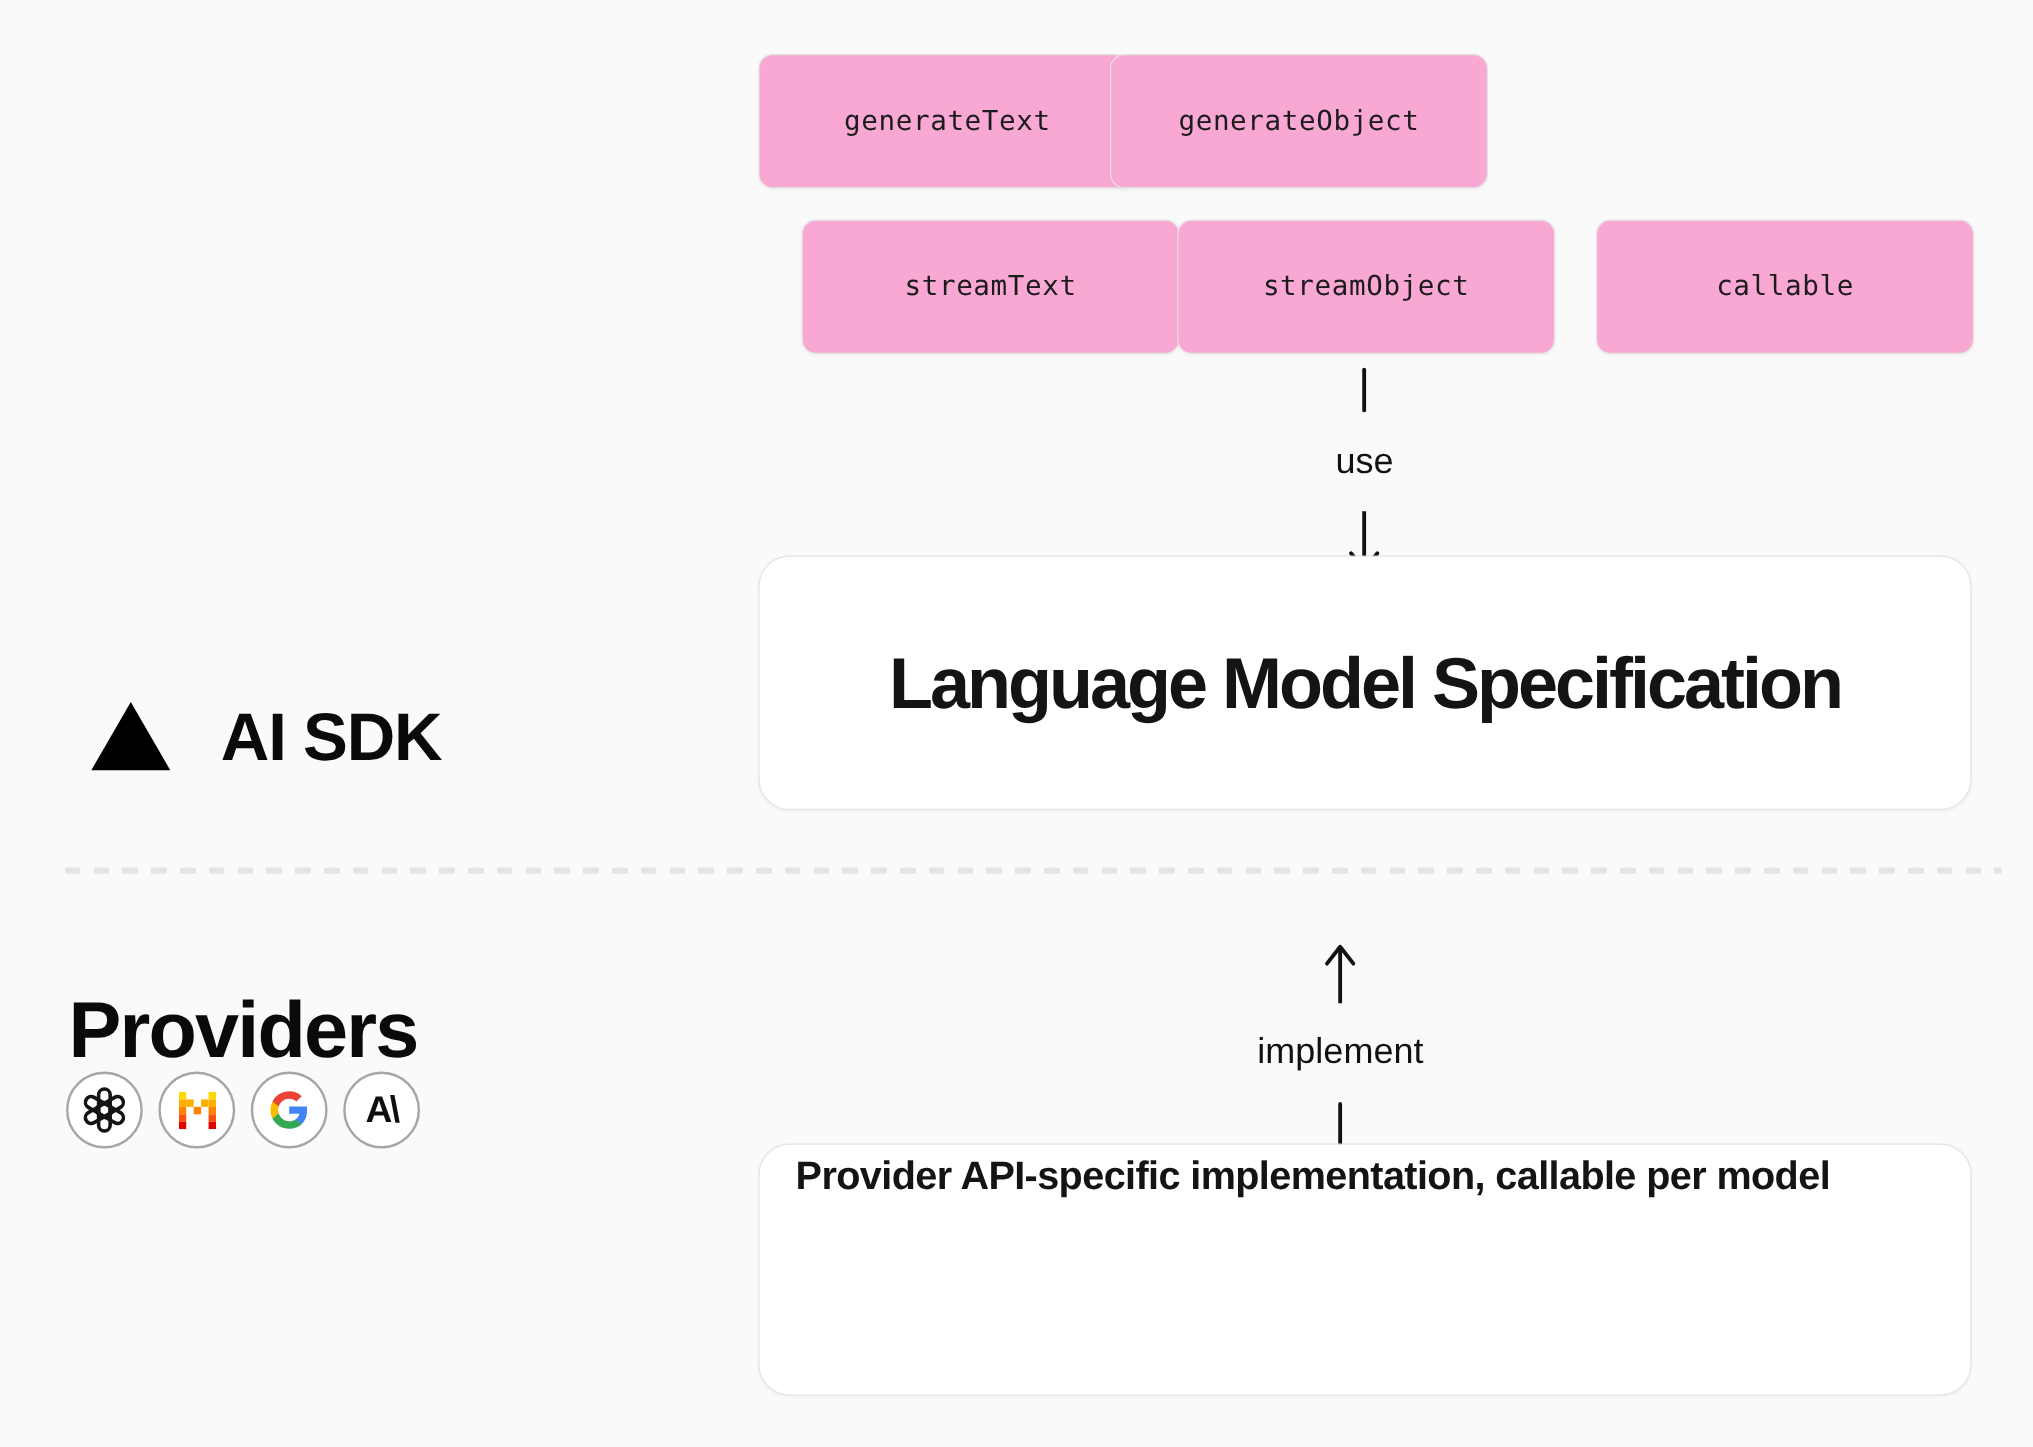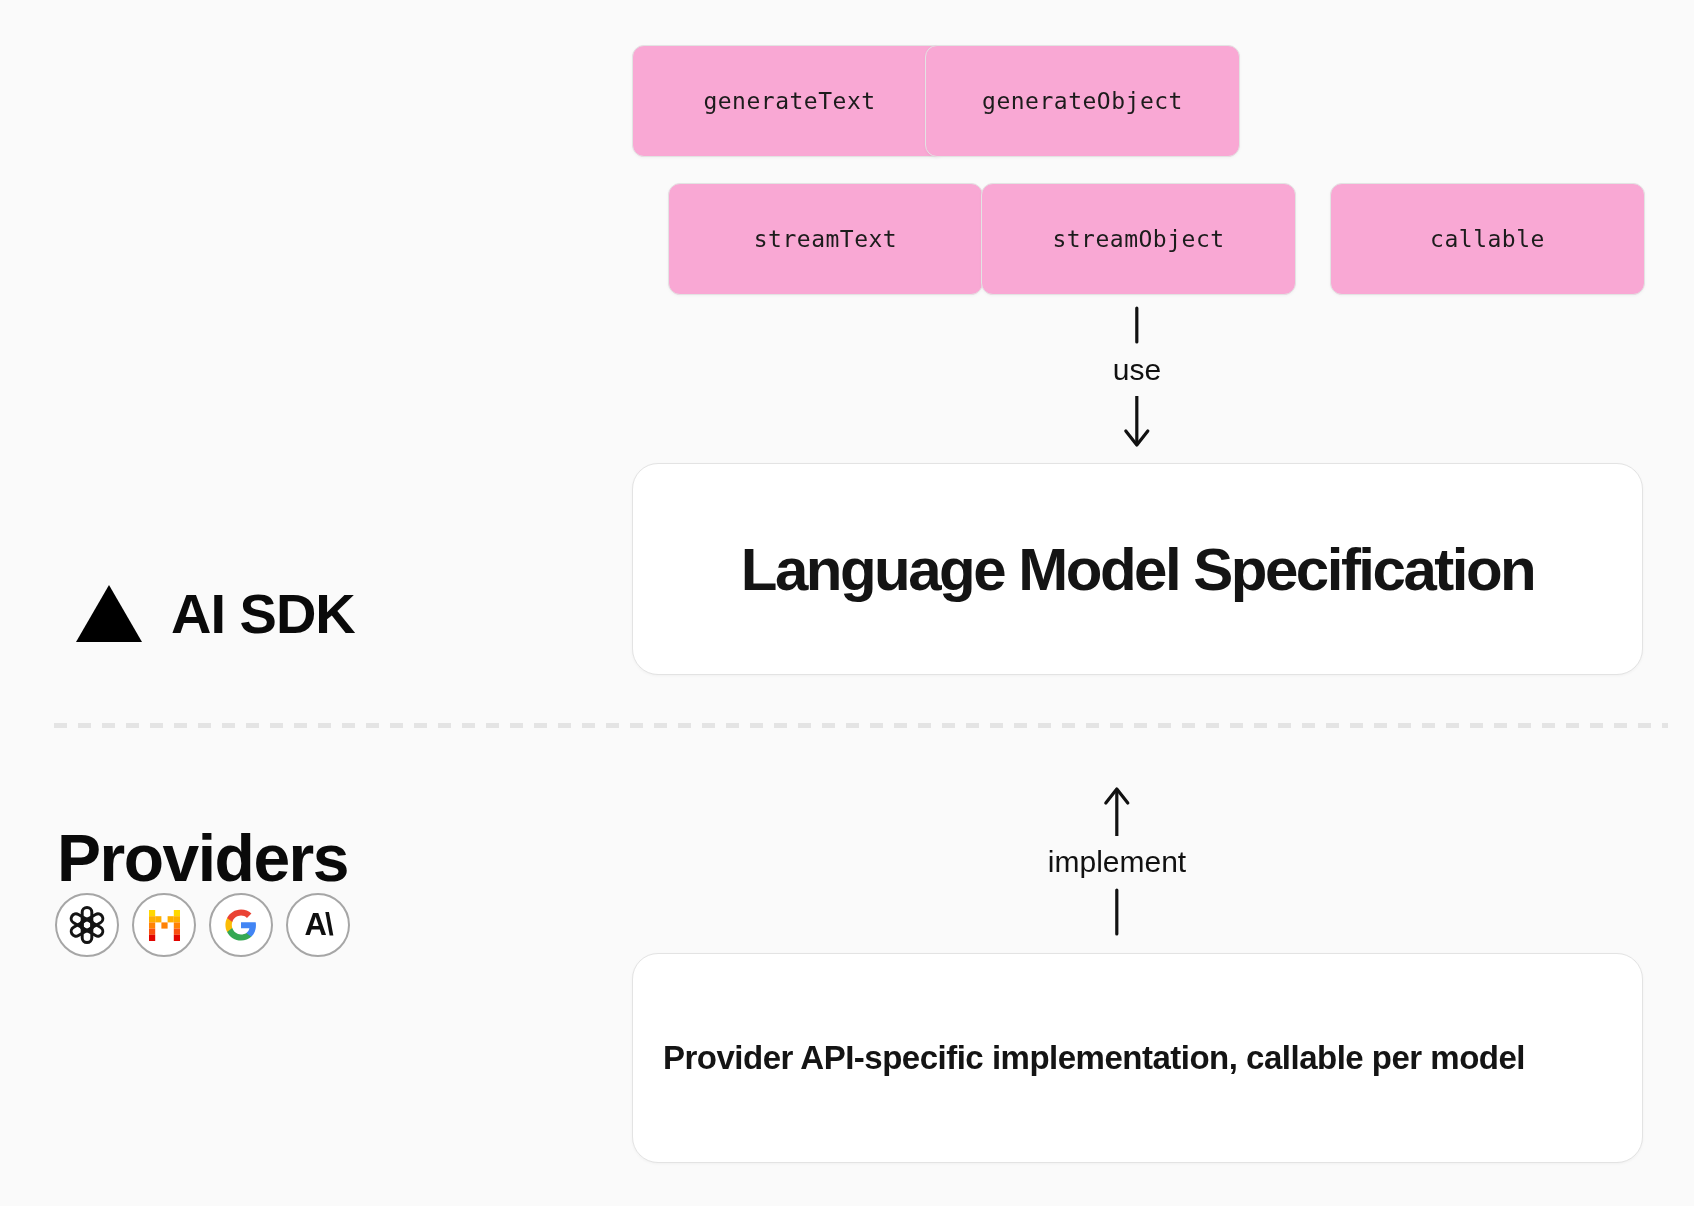--- a/index.html
+++ b/index.html
@@ -26,43 +26,43 @@
   #card-streamText{left:668px;top:183px}
   #card-streamObject{left:981px;top:183px}
   #card-streamUI{left:1330px;top:183px}
 
   .connector{
     position:absolute;display:flex;flex-direction:column;align-items:center;
     transform:translateX(-50%);
   }
   #use-connector{left:1137px;top:306px}
   #implement-connector{left:1117px;top:784px}
-  .connector .label{font-size:30px;color:#111;margin:9px 0;}
+  .connector .label{font-size:30px;color:#111;margin:24px 0;}
   .connector svg{display:block}
 
   .big-box{
     position:absolute;left:632px;width:1011px;
     background:#fff;border:1px solid #e3e3e3;border-radius:26px;
     box-shadow:0 1px 3px rgba(0,0,0,.04);
     box-sizing:border-box;
   }
   #spec-box{top:463px;height:212px;display:flex;align-items:center;justify-content:center;}
   #spec-box .title{
     font-size:60px;font-weight:bold;letter-spacing:-2.5px;color:#141414;
     white-space:nowrap;
   }
-  #impl-box{top:953px;height:210px;display:flex;align-items:center;padding-left:30px;}
+  #impl-box{top:953px;height:210px;display:flex;padding-left:30px;}
   #impl-box .impl-text{
     font-size:33px;font-weight:bold;letter-spacing:-.5px;line-height:1.6;
     color:#141414;max-width:900px;
   }
 
   #aisdk-lockup{
     position:absolute;left:76px;top:578px;height:70px;
-    display:flex;align-items:center;gap:29px;
+    display:flex;align-items:center;gap:42px;
   }
   #aisdk-lockup .logo-text{
     font-size:56px;font-weight:bold;letter-spacing:-1px;color:#0a0a0a;
   }
 
   #section-divider{
     position:absolute;left:54px;top:723px;width:1614px;height:5px;
     background:repeating-linear-gradient(90deg,#e4e4e4 0 13px,transparent 13px 24px);
   }
 

